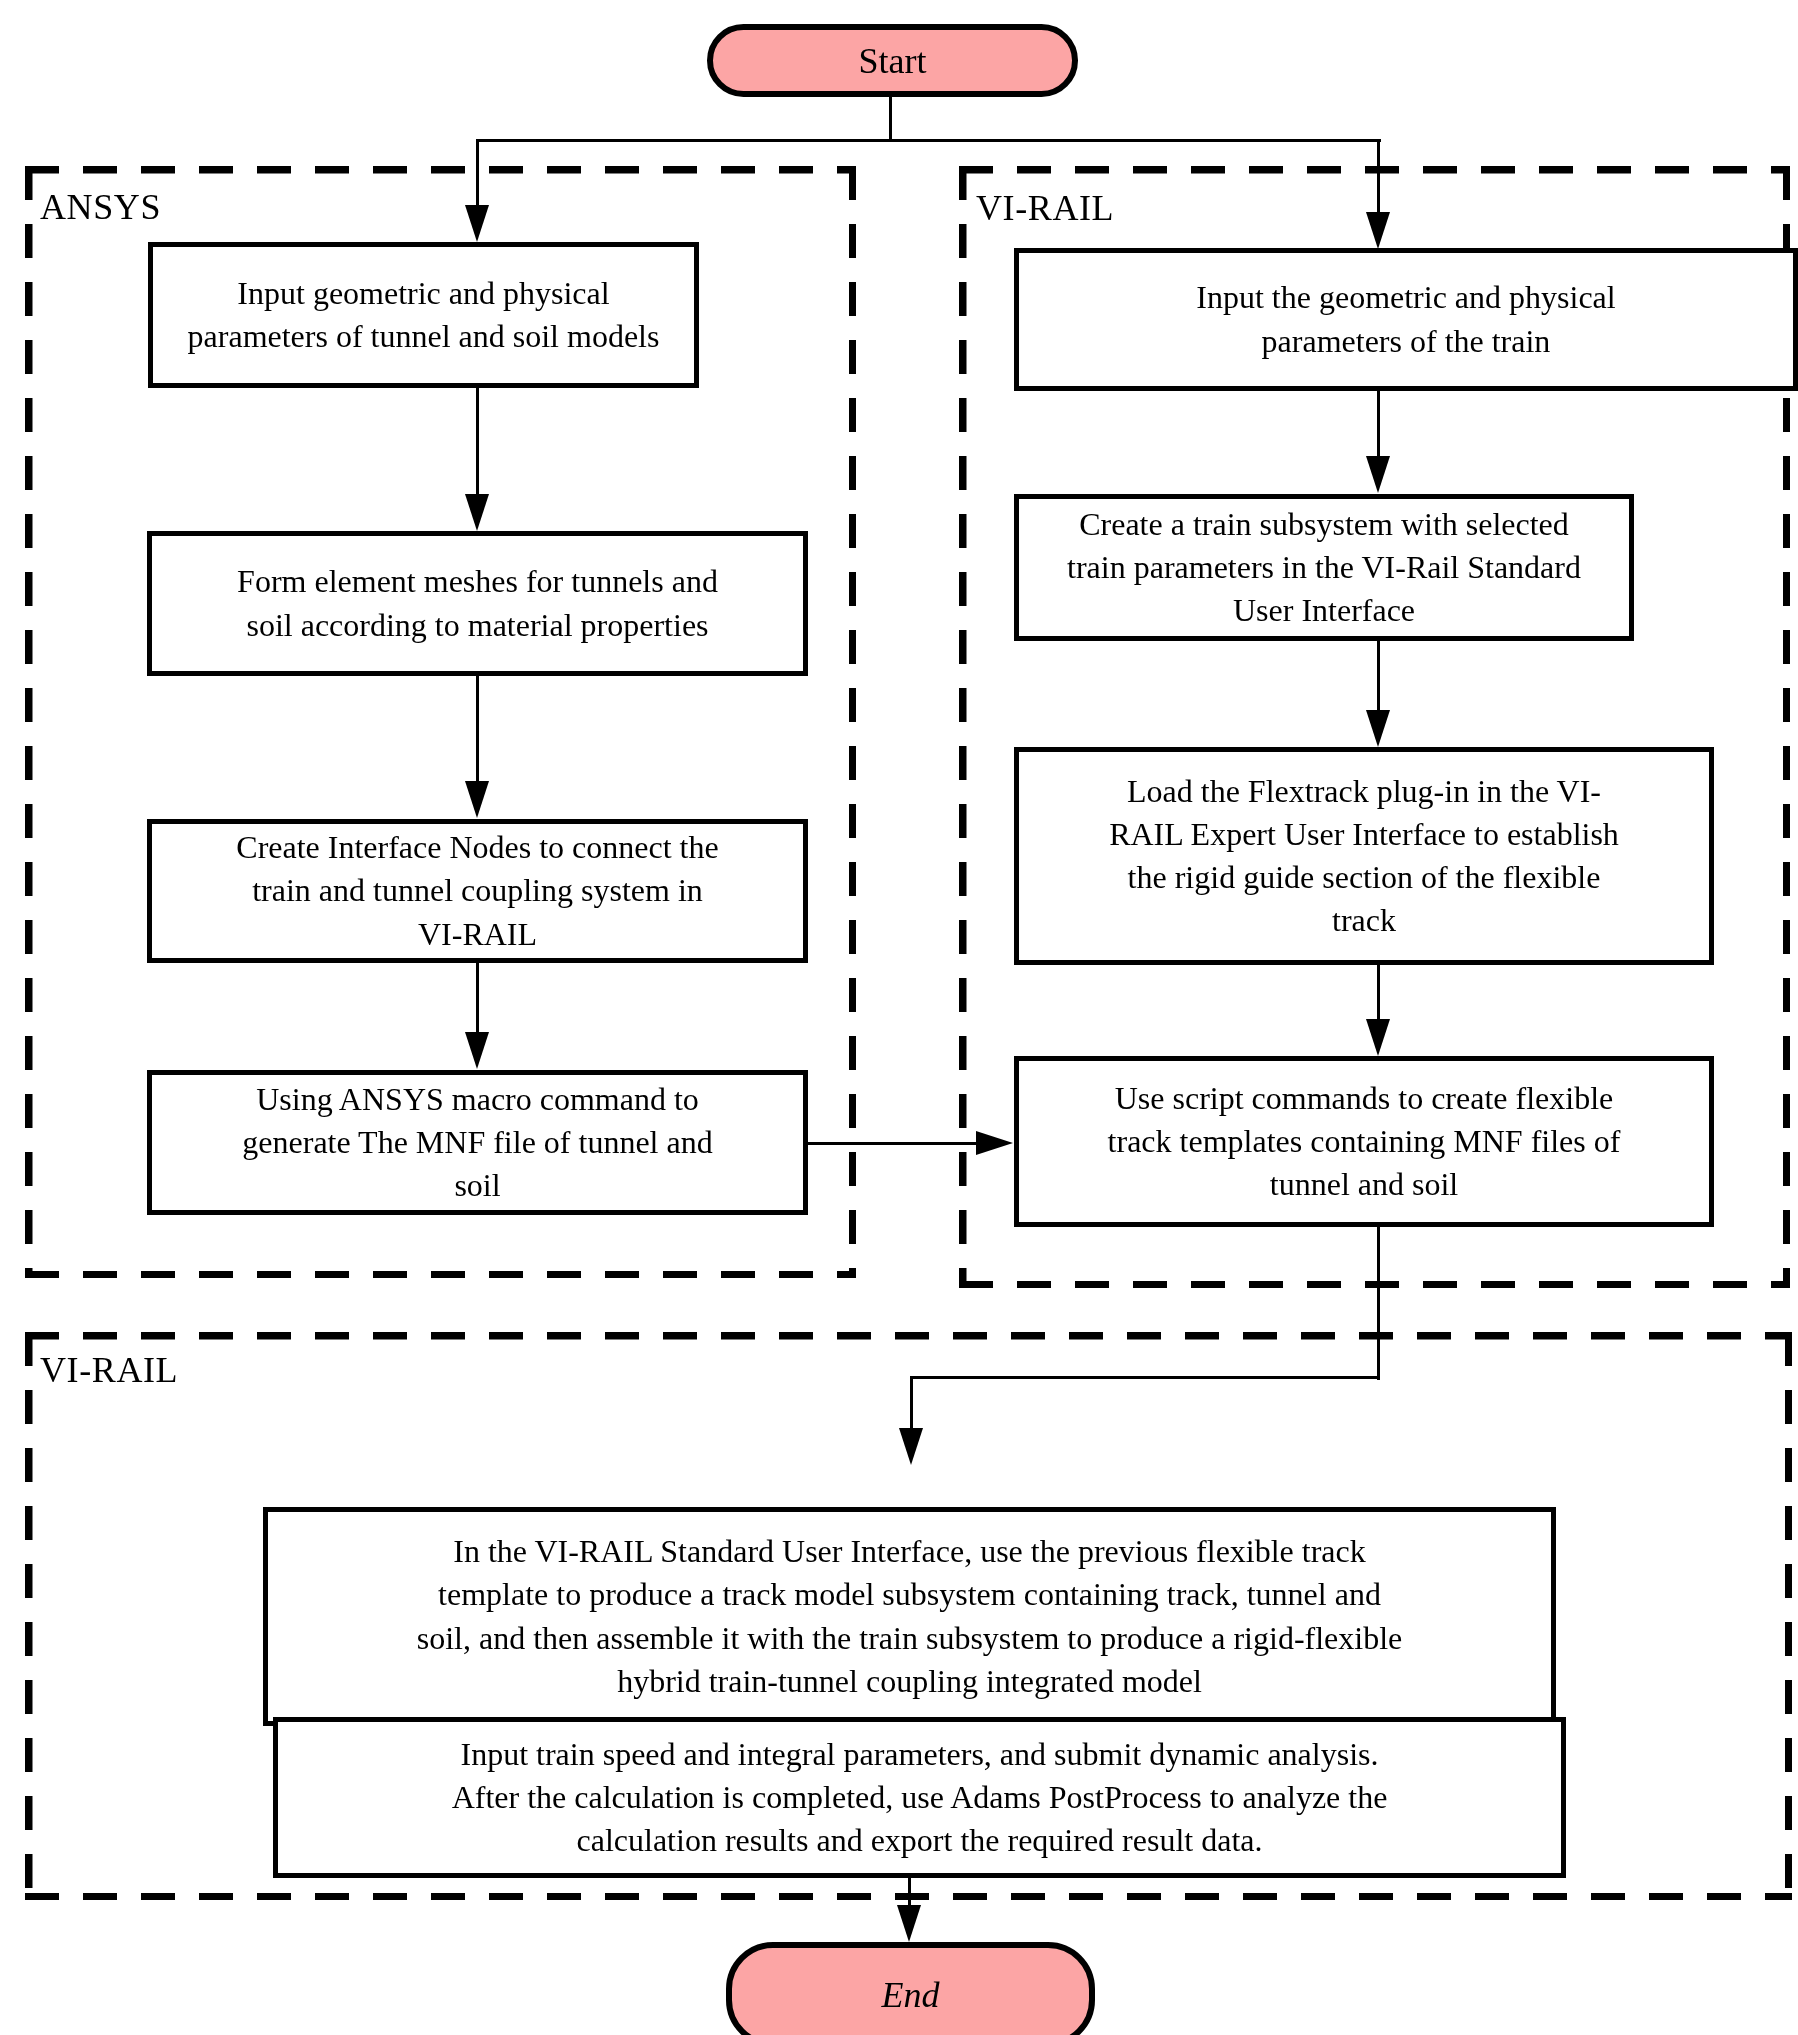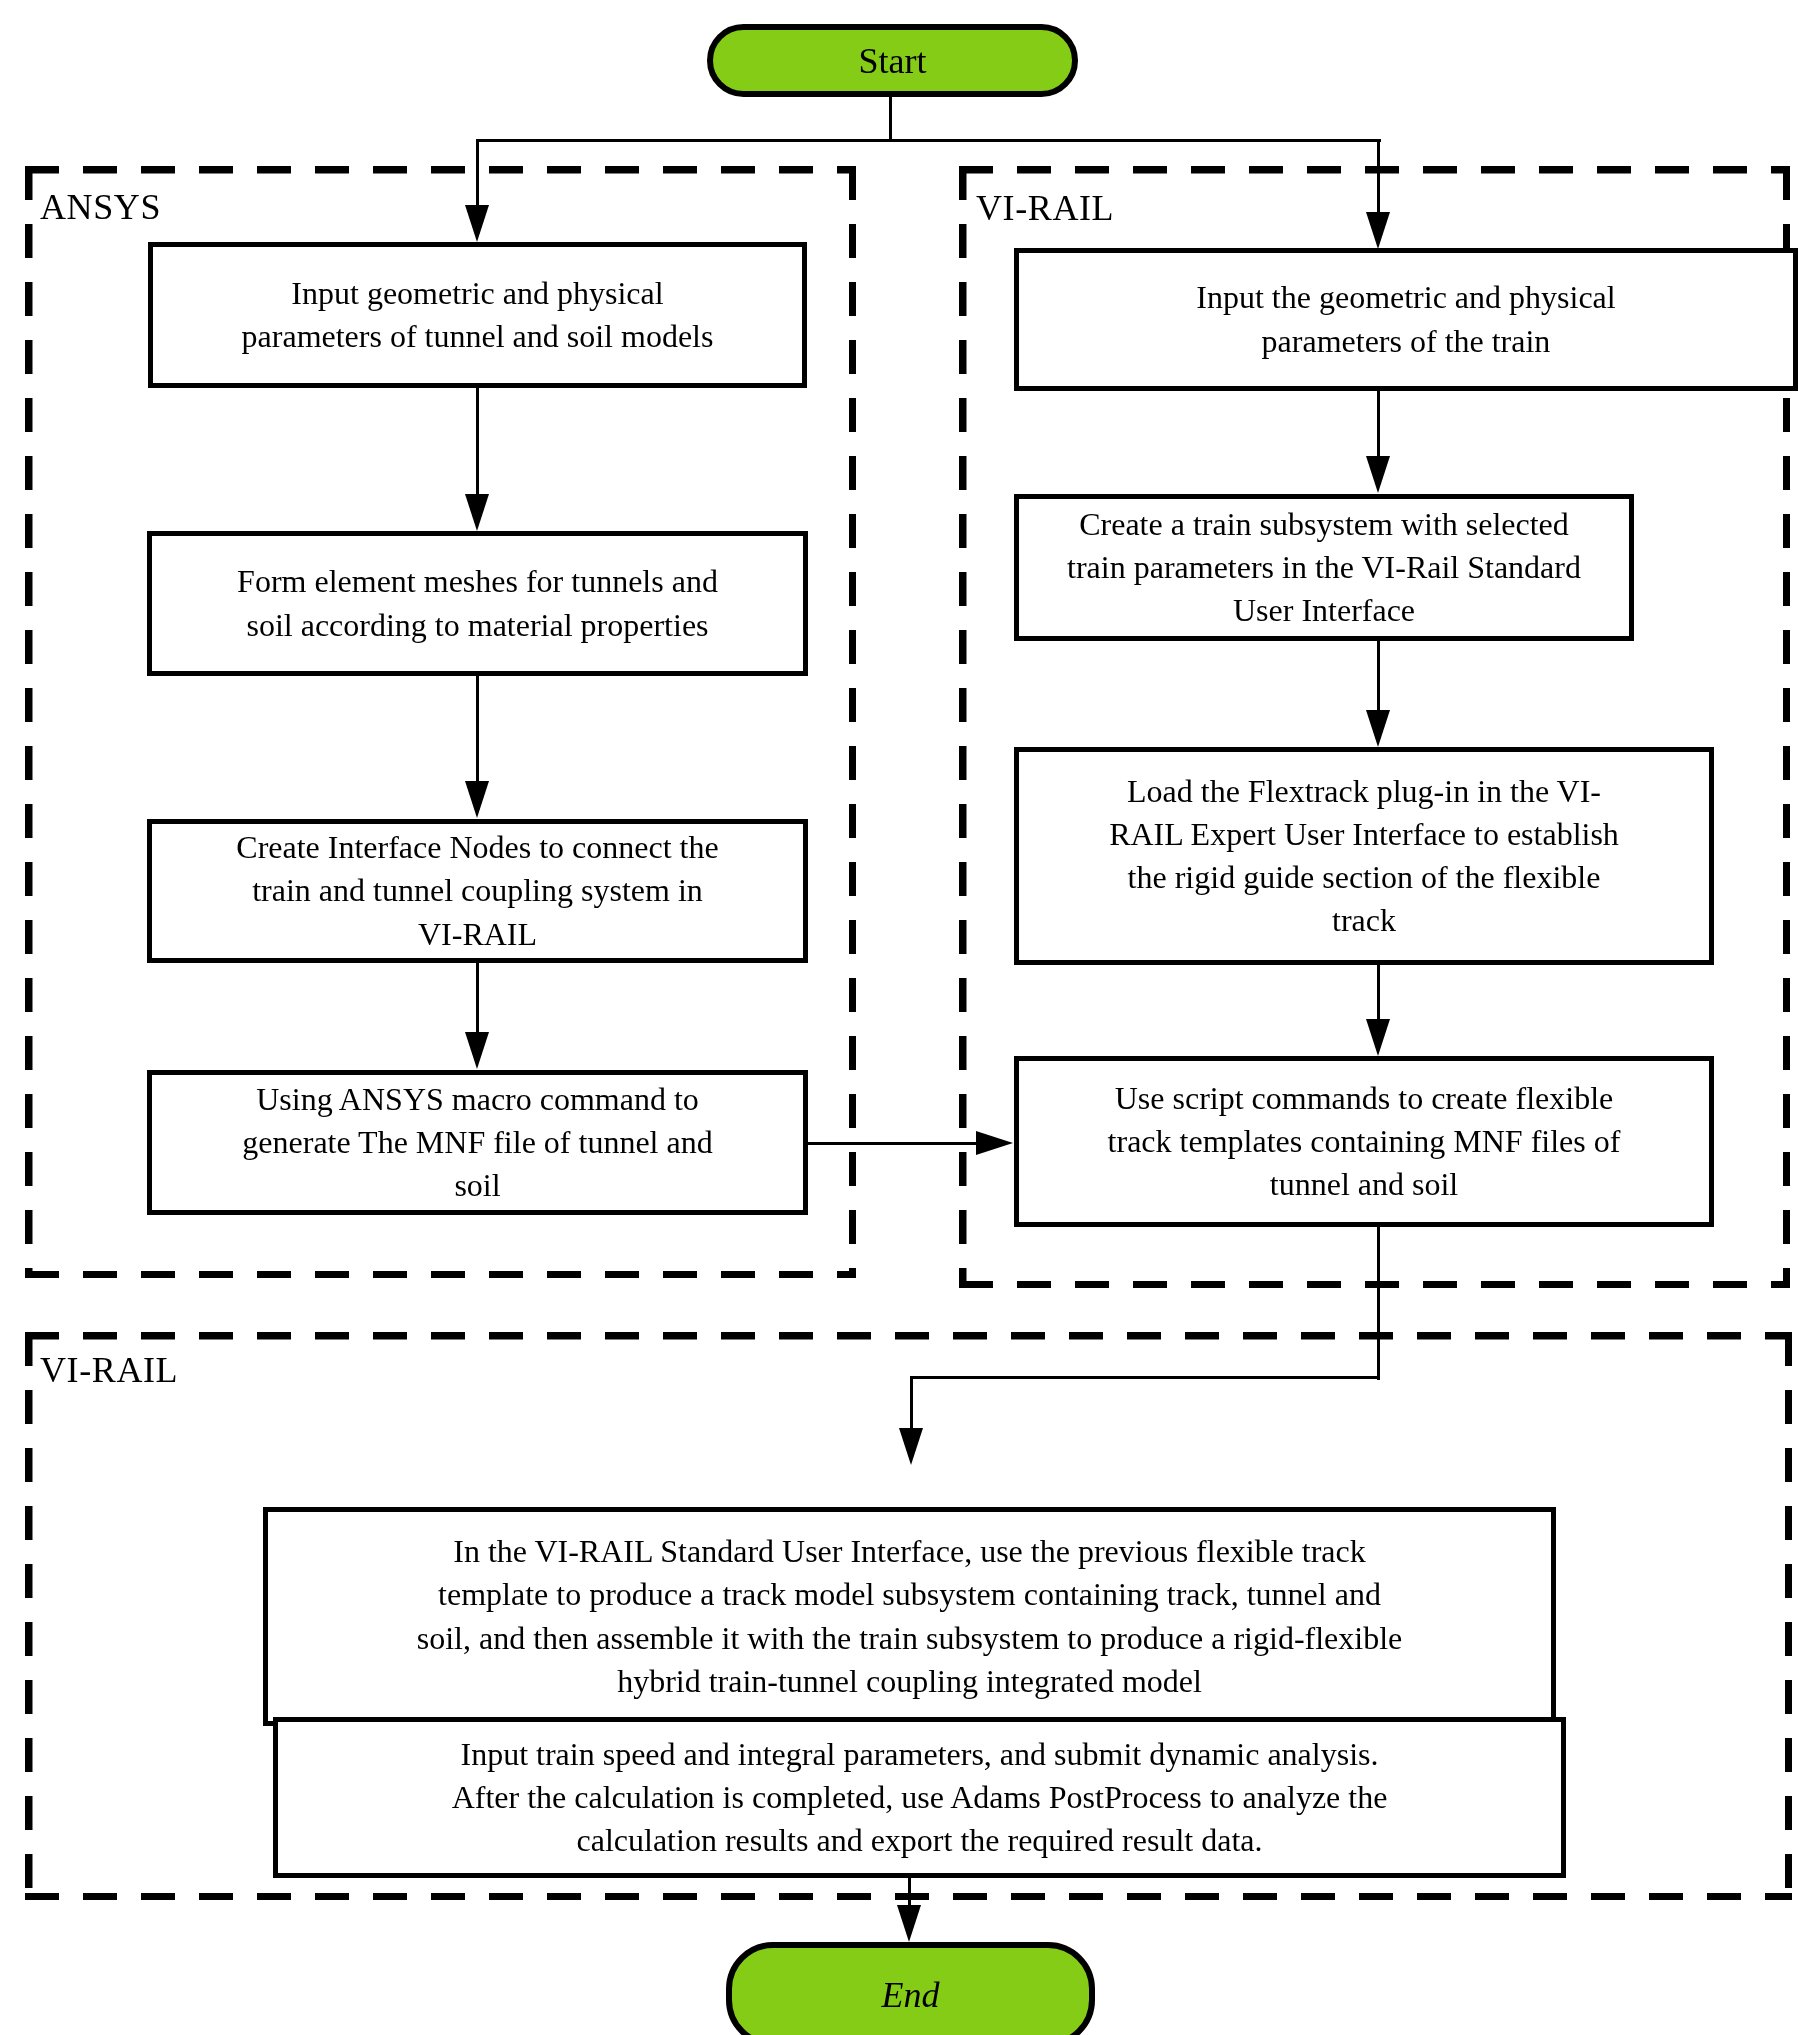--- a/index.html
+++ b/index.html
@@ -6,21 +6,21 @@
   #canvas{
     position:relative;width:1799px;height:2035px;background:#ffffff;
     font-family:"Liberation Serif","DejaVu Serif",serif;color:#000;
   }
   .box{
     position:absolute;box-sizing:border-box;border:5.6px solid #000;background:#fff;
     display:flex;align-items:center;justify-content:center;text-align:center;
     white-space:pre-line;font-size:32px;line-height:1.35;padding:2.5px;z-index:3;
   }
   .terminal{
-    position:absolute;box-sizing:border-box;border:6.2px solid #000;background:#84cc16;
+    position:absolute;box-sizing:border-box;border:6.2px solid #000;background:#fca5a5;
     border-radius:47px;display:flex;align-items:center;justify-content:center;
     font-size:36px;z-index:3;
   }
   .vline{position:absolute;width:3.1px;background:#000;z-index:2;}
   .hline{position:absolute;height:3.1px;background:#000;z-index:2;}
   .arrow-down{
     position:absolute;width:0;height:0;z-index:2;
     border-left:12.5px solid transparent;border-right:12.5px solid transparent;
     border-top:37px solid #000;
   }
@@ -58,21 +58,21 @@
 
   <div class="terminal" style="left:707px;top:24px;width:371px;height:73px;">Start</div>
 
   <div class="vline" style="left:889px;top:97px;height:44px;"></div>
   <div class="hline" style="left:476px;top:139px;width:905px;"></div>
   <div class="vline" style="left:476px;top:139px;height:67px;"></div>
   <div class="arrow-down" style="left:465px;top:205px;"></div>
   <div class="vline" style="left:1377px;top:139px;height:73px;"></div>
   <div class="arrow-down" style="left:1366px;top:212px;"></div>
 
-  <div class="box" style="left:148px;top:242px;width:659px;height:146px;">Input geometric and physical
+  <div class="box" style="left:148px;top:242px;width:551px;height:146px;">Input geometric and physical
 parameters of tunnel and soil models</div>
   <div class="vline" style="left:476px;top:388px;height:107px;"></div>
   <div class="arrow-down" style="left:465px;top:494px;"></div>
 
   <div class="box" style="left:147px;top:531px;width:661px;height:145px;">Form element meshes for tunnels and
 soil according to material properties</div>
   <div class="vline" style="left:476px;top:676px;height:106px;"></div>
   <div class="arrow-down" style="left:465px;top:781px;"></div>
 
   <div class="box" style="left:147px;top:819px;width:661px;height:144px;">Create Interface Nodes to connect the

